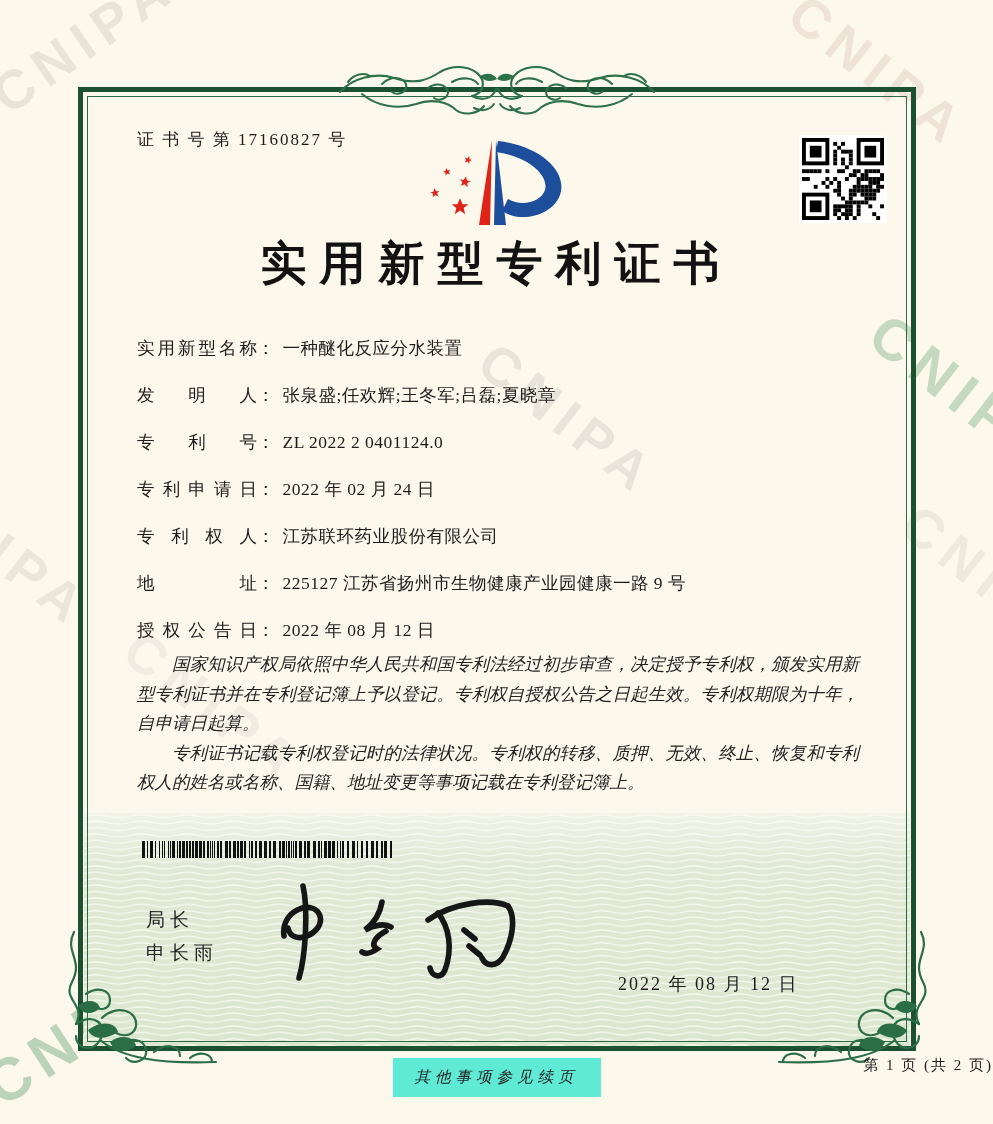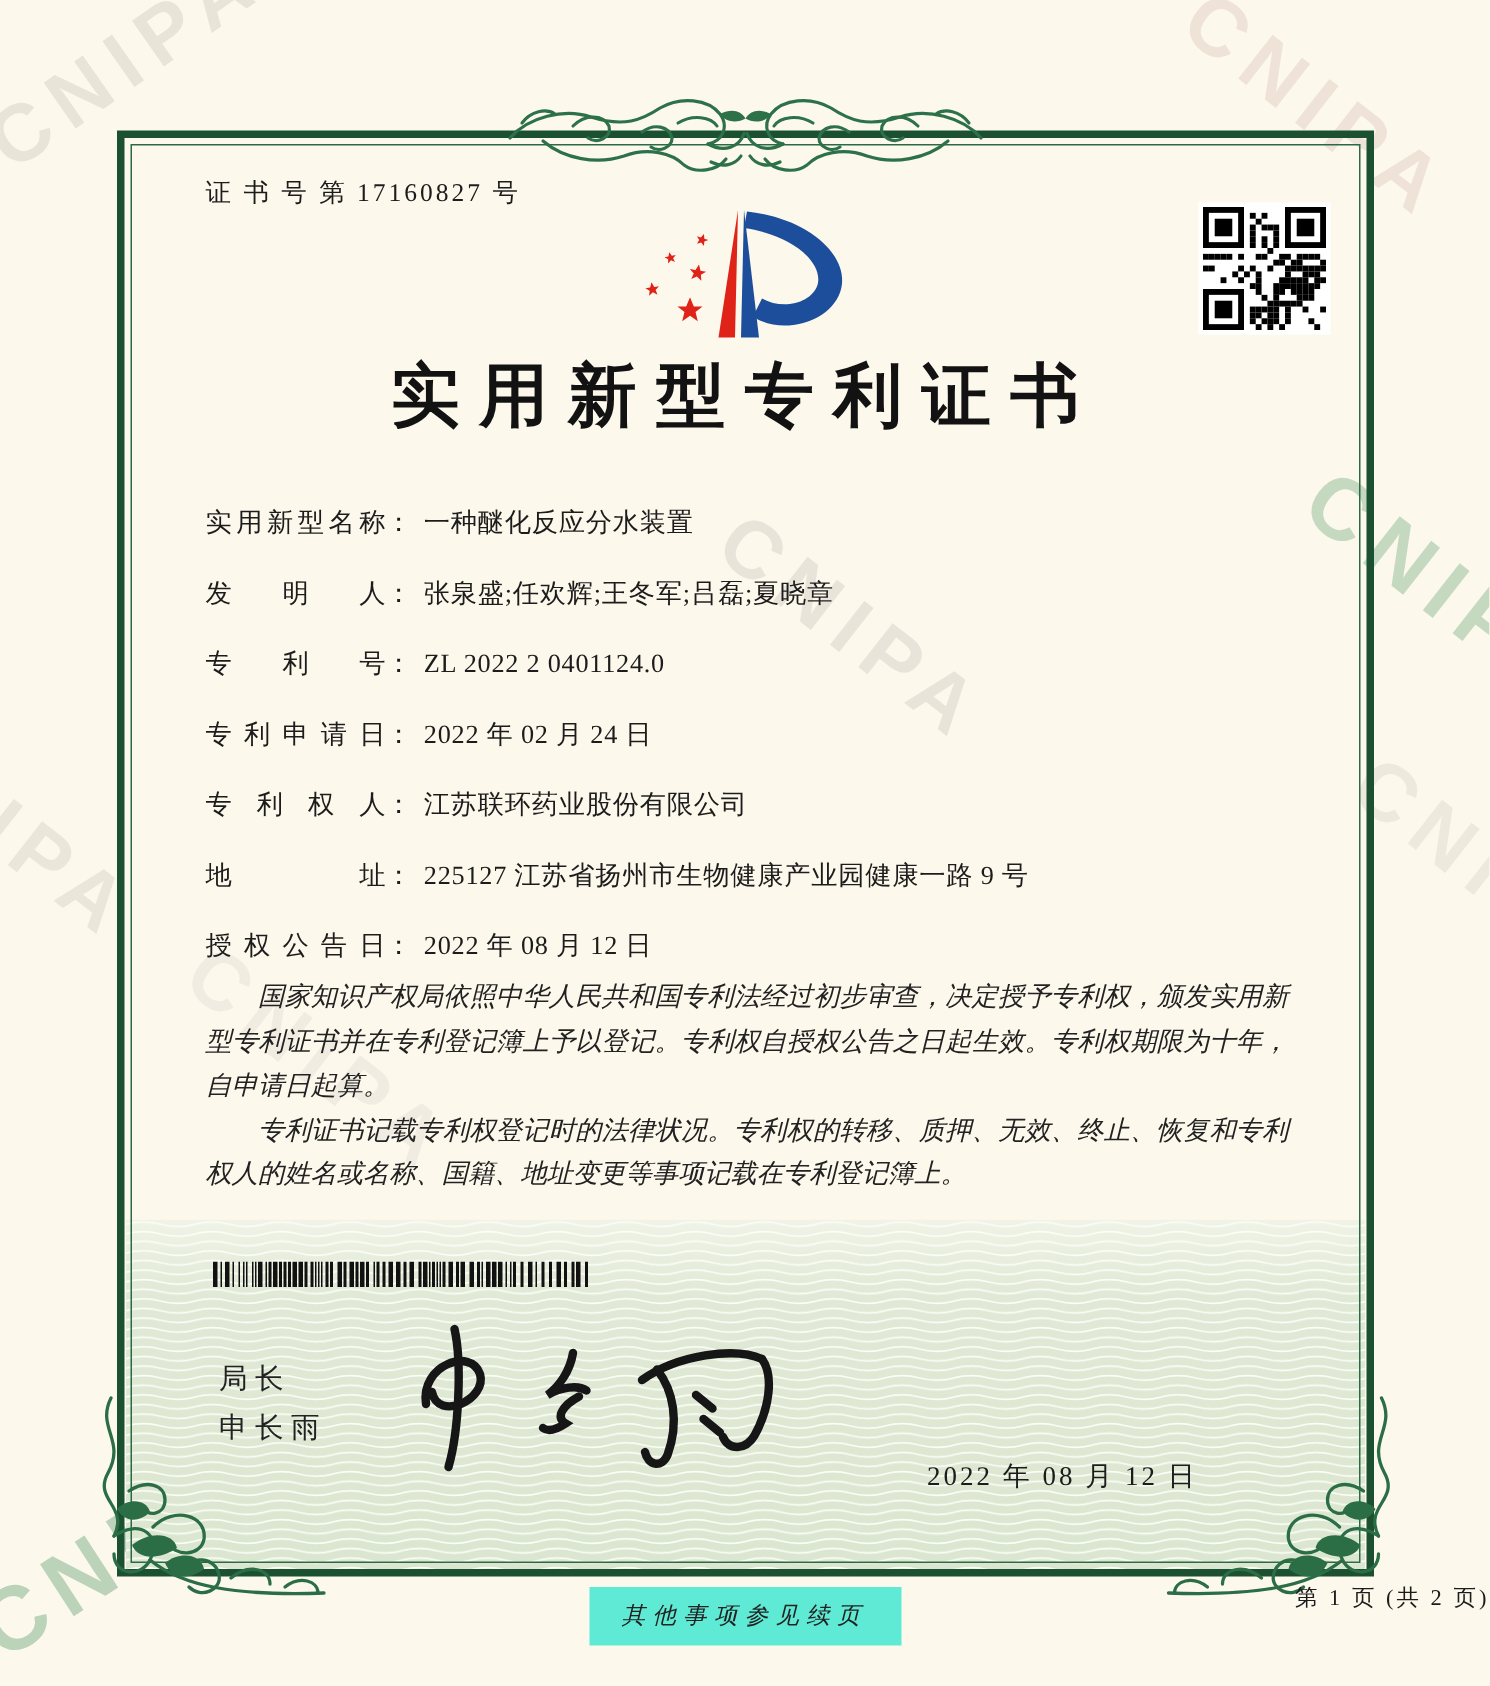--- a/index.html
+++ b/index.html
@@ -7,21 +7,21 @@
         font-family:"Liberation Serif","DejaVu Serif",serif;color:#1c1c1c;}
   
   .wm{position:absolute;font-family:"Liberation Sans","DejaVu Sans",sans-serif;font-weight:bold;
       font-size:54px;letter-spacing:9px;transform-origin:left top;white-space:nowrap;pointer-events:none;}
   
   .frame-outer{position:absolute;left:78px;top:87px;width:828px;height:954px;border:5px solid #1b5130;}
   .frame-inner{position:absolute;left:4px;top:4px;right:4px;bottom:4px;border:1px solid #2c6a45;}
   
   .waves{position:absolute;left:84px;top:813px;}
   
-  .certno{position:absolute;left:137px;top:117px;font-size:17px;letter-spacing:2px;font-family:Liberation Serif, serif;}
+  .certno{position:absolute;left:137px;top:128px;font-size:17px;letter-spacing:2px;font-family:Liberation Serif, serif;}
   .logo{position:absolute;left:418px;top:114px;}
   .qr{position:absolute;left:799px;top:135px;width:88px;height:88px;background:#fff;padding:3px;box-sizing:border-box;}
   .title{position:absolute;left:0;right:0;top:233px;text-align:center;font-size:46px;font-weight:bold;
          letter-spacing:13px;color:#121212;font-family:Liberation Serif, serif;}
   .row{position:absolute;left:137px;font-size:17.5px;white-space:nowrap;}
   .lbl{display:inline-block;width:120px;text-align:justify;text-align-last:justify;vertical-align:top;}
   .colon{display:inline-block;margin-right:8px;}
   .val{letter-spacing:.5px;}
   .row2{position:absolute;left:510px;top:0;font-size:17.5px;white-space:nowrap;}
   .paras{position:absolute;left:137px;top:650px;width:722px;font-size:17.5px;line-height:29.5px;

